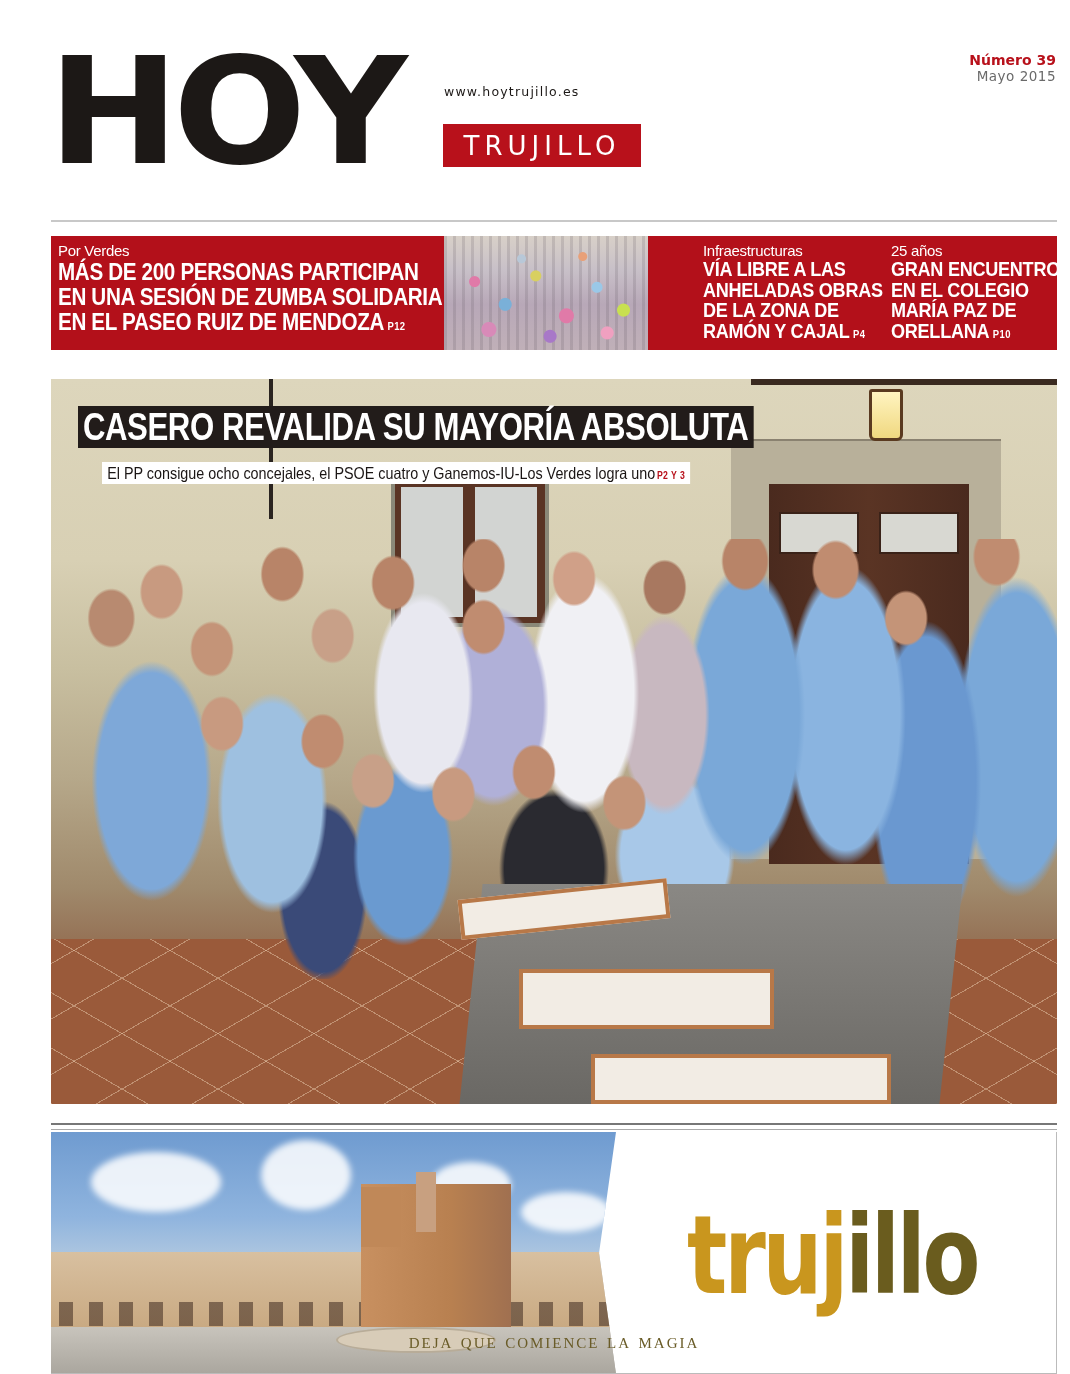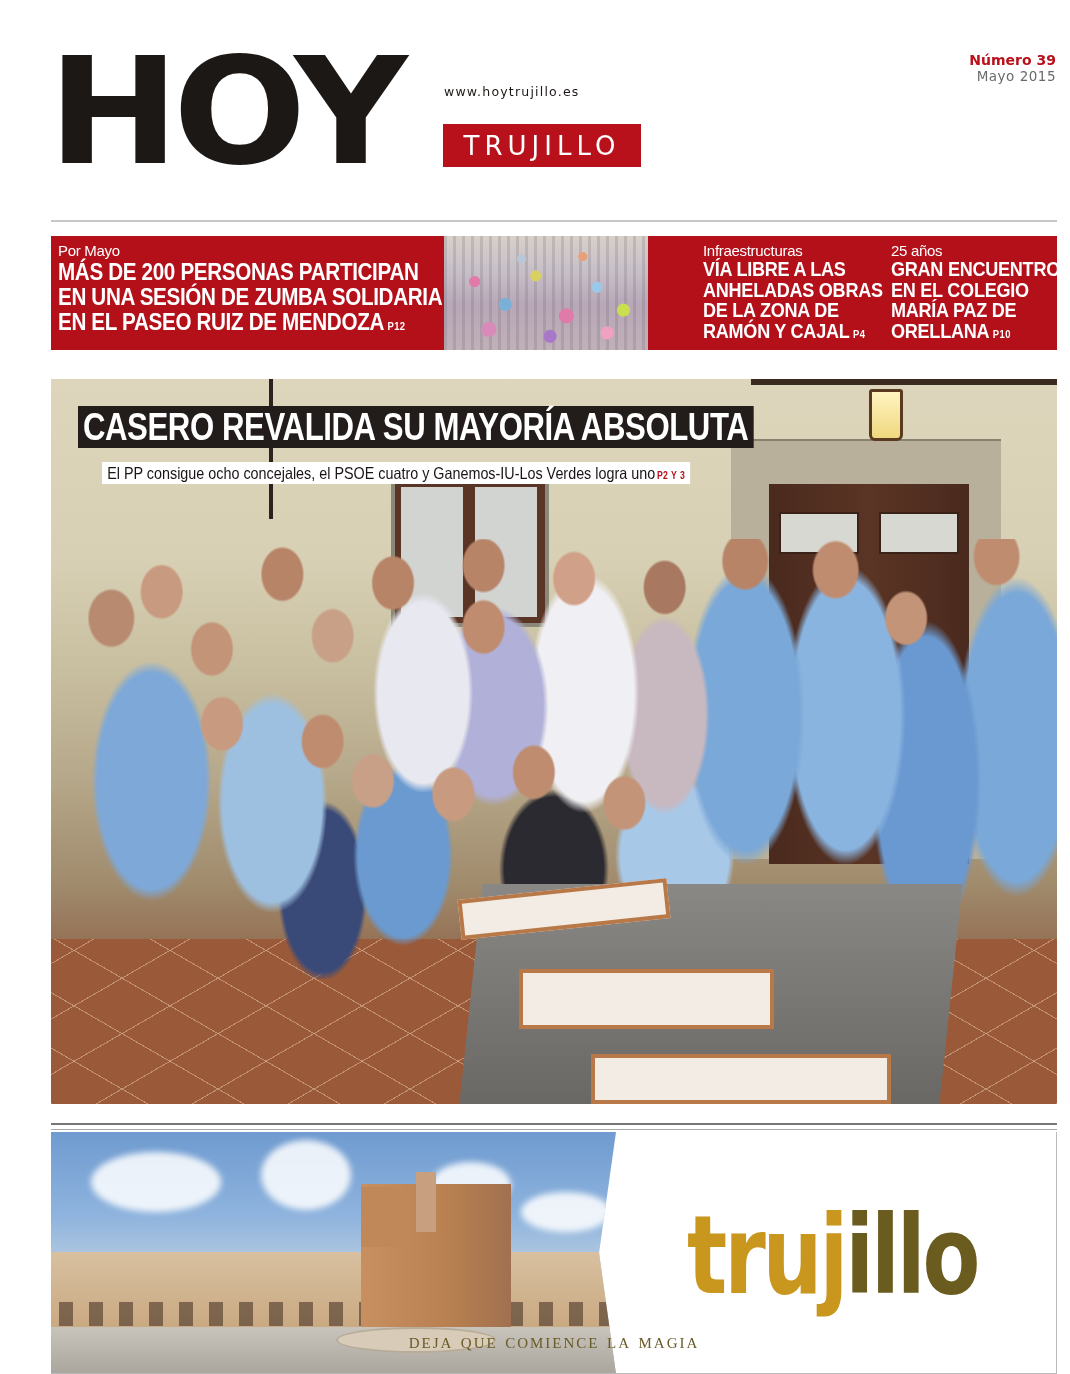--- a/index.html
+++ b/index.html
@@ -230,21 +230,21 @@
   <div class="issue-date">Mayo 2015</div>
 </header>
 
 <div class="rule" style="top:220px;"></div>
 
 <section>
   <div class="teaser-bar"></div>
   <div class="zumba-photo"></div>
 
   <article class="teaser teaser-1">
-    <div class="kicker">Por Mayo</div>
+    <div class="kicker">Por Verdes</div>
     <div class="headline">
       <div>MÁS DE 200 PERSONAS PARTICIPAN</div>
       <div>EN UNA SESIÓN DE ZUMBA SOLIDARIA</div>
       <div><span>EN EL PASEO RUIZ DE MENDOZA</span><span class="page-ref">P12</span></div>
     </div>
   </article>
 
   <article class="teaser teaser-2">
     <div class="kicker">Infraestructuras</div>
     <div class="headline">

